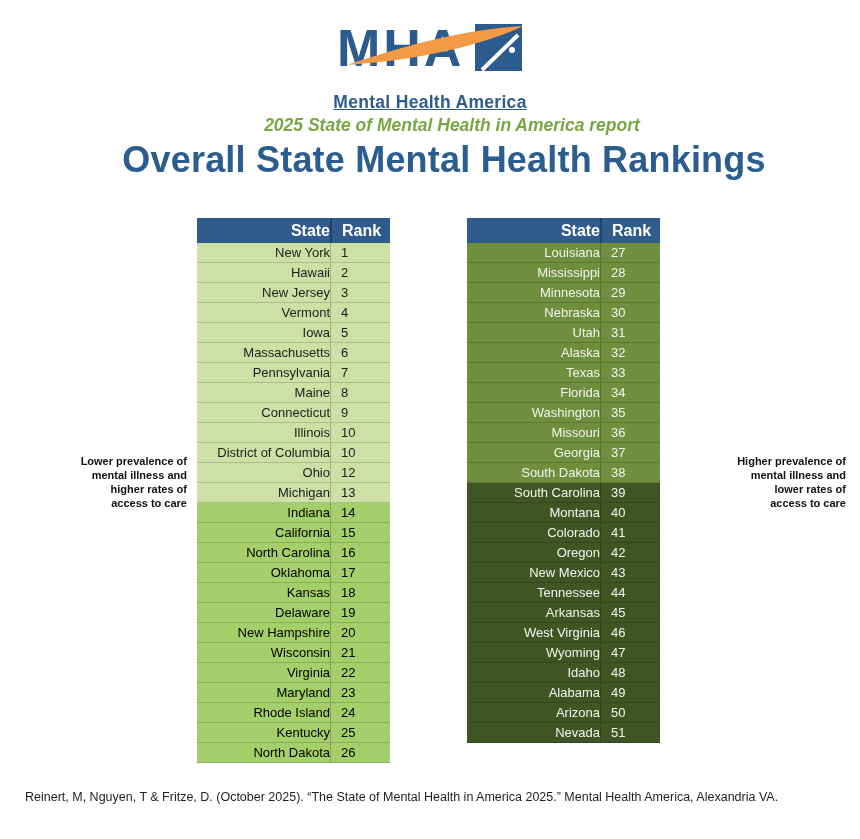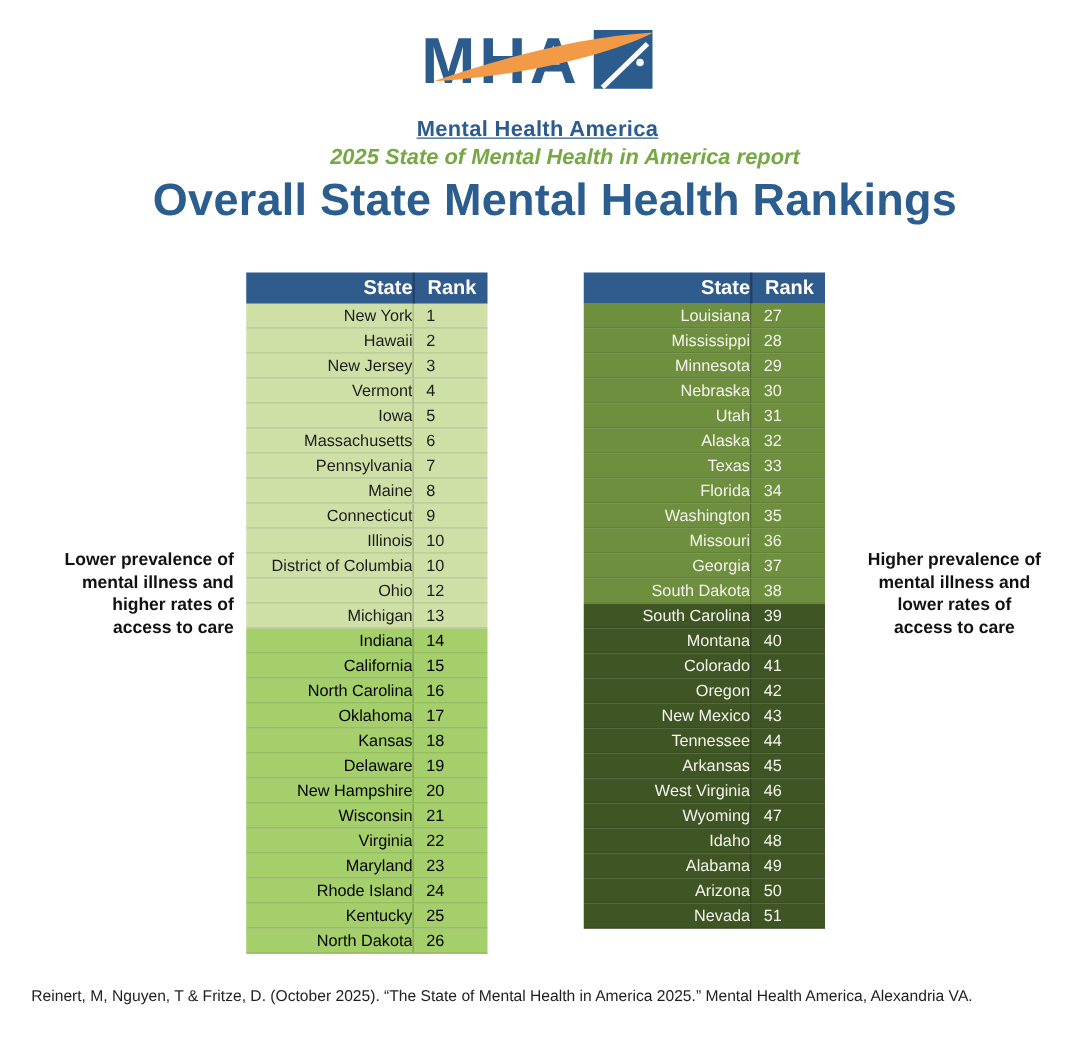--- a/index.html
+++ b/index.html
@@ -43,25 +43,25 @@
     border-bottom:1px solid rgba(0,0,0,0.16);
   }
   .trow .cell.state { width:133px; padding-left:8px; white-space:nowrap; overflow:hidden; }
   .trow .cell.rank  { width:60px; padding-left:10px; border-left:1px solid rgba(0,0,0,0.22); align-self:stretch; display:flex; align-items:center; }
   .tier-1 { background:var(--tier1); color:#1c1c1c; }
   .tier-2 { background:var(--tier2); color:#000000; }
   .tier-3 { background:var(--tier3); color:#f4f4ee; }
   .tier-4 { background:var(--tier4); color:#f4f4ee; }
   
   .annotation {
-    position:absolute; top:439px; font-size:14px; font-weight:bold; color:#111111;
+    position:absolute; top:454px; font-size:11px; font-weight:bold; color:#111111;
     line-height:1.28; white-space:pre-line;
   }
   .annotation.left  { left:23px;  width:164px; text-align:right; }
-  .annotation.right { left:681px; width:165px; text-align:center; }
+  .annotation.right { left:681px; width:165px; text-align:right; }
   
   .footer {
     position:absolute; top:790px; left:25px; right:10px;
     font-size:12.5px; color:#1f1f1f; white-space:nowrap;
   }
 </style>
 </head>
 <body>
 
 <div class="canvas">

